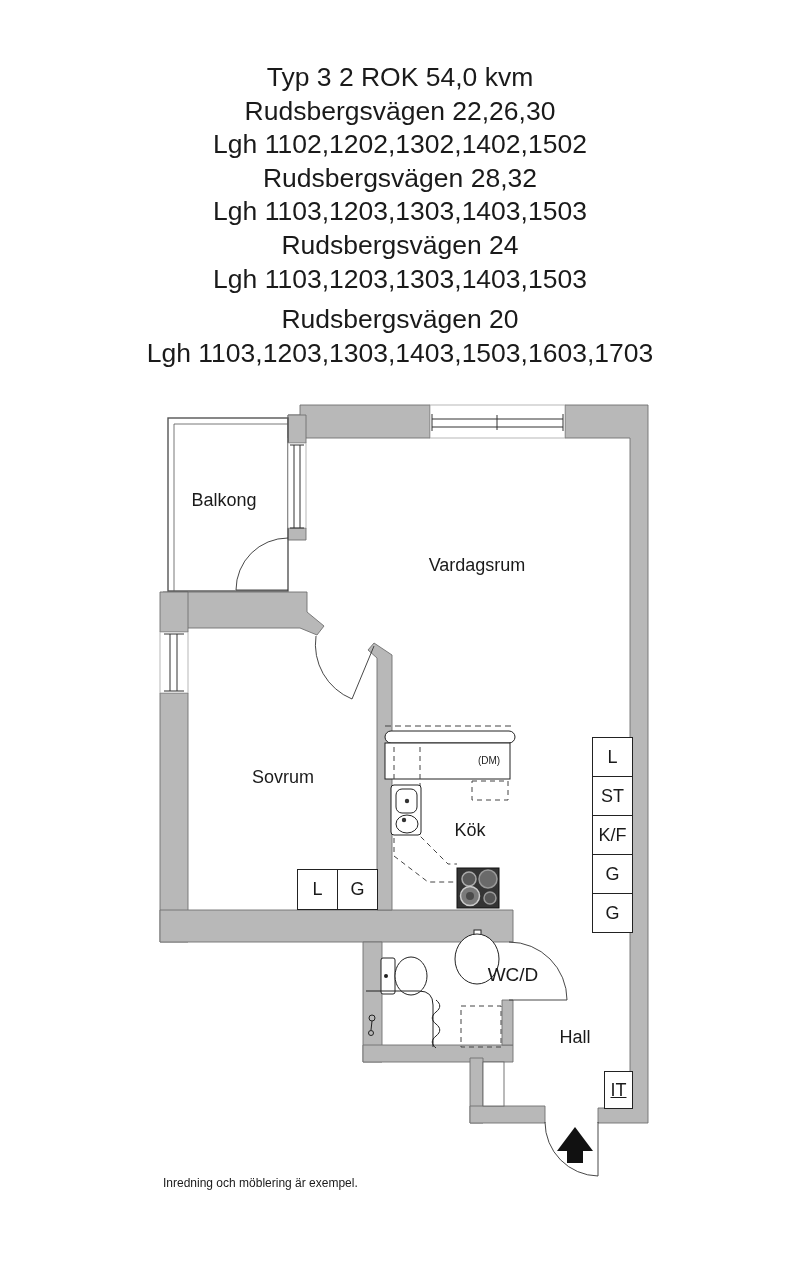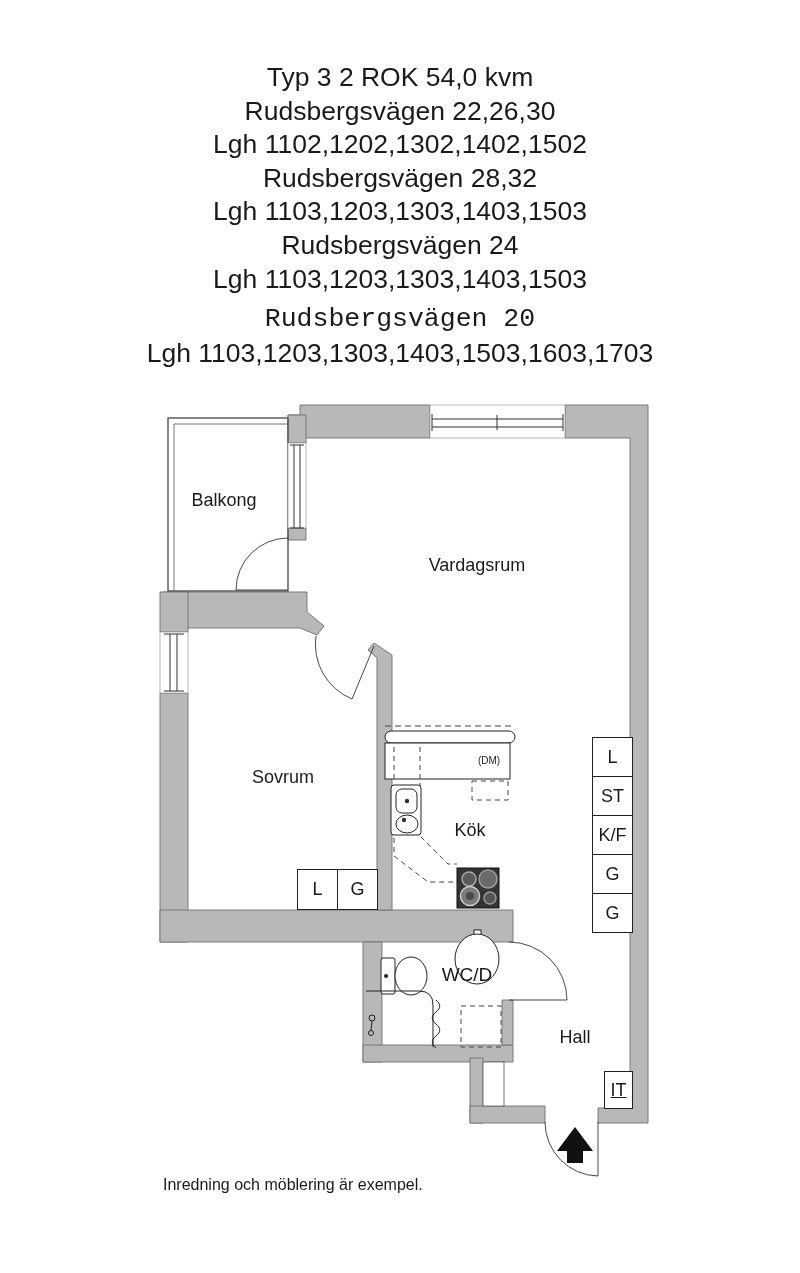--- a/index.html
+++ b/index.html
@@ -1,27 +1,27 @@
 <!DOCTYPE html>
 <html><head>
 <meta charset="utf-8">
 <style>
   html,body{margin:0;padding:0;background:#ffffff;}
   #stage{position:relative;width:800px;height:1273px;background:#fff;overflow:hidden;
          font-family:"Liberation Sans", sans-serif;color:#111;}
   .hdr{position:absolute;left:0;top:61px;width:800px;text-align:center;
        font-size:26.5px;line-height:33.6px;color:#1a1a1a;}
-  .hdr .gap{margin-top:7px;font-family:Liberation Mono, monospace;}
+  .hdr .gap{margin-top:7px;}
   .lbl{position:absolute;transform:translate(-50%,-50%);white-space:nowrap;
        font-size:18px;color:#1a1a1a;}
   .lbl.small{font-size:10px;}
-  .lbl.big{font-size:19px;}
+  .lbl.big{font-size:19px;margin-left:46px;}
   .box{position:absolute;box-sizing:border-box;background:#fff;border:1px solid #222;
        display:flex;align-items:center;justify-content:center;font-size:18px;color:#1a1a1a;}
-  .foot{position:absolute;left:163px;top:1176px;font-size:16px;color:#1a1a1a;}
+  .foot{position:absolute;left:163px;top:1176px;font-size:12px;color:#1a1a1a;}
   svg{position:absolute;left:0;top:0;}
 </style>
 </head>
 <body>
 
 <div id="stage">
 
   <div class="hdr">
     <div>Typ 3 2 ROK 54,0 kvm</div>
     <div>Rudsbergsvägen 22,26,30</div>

